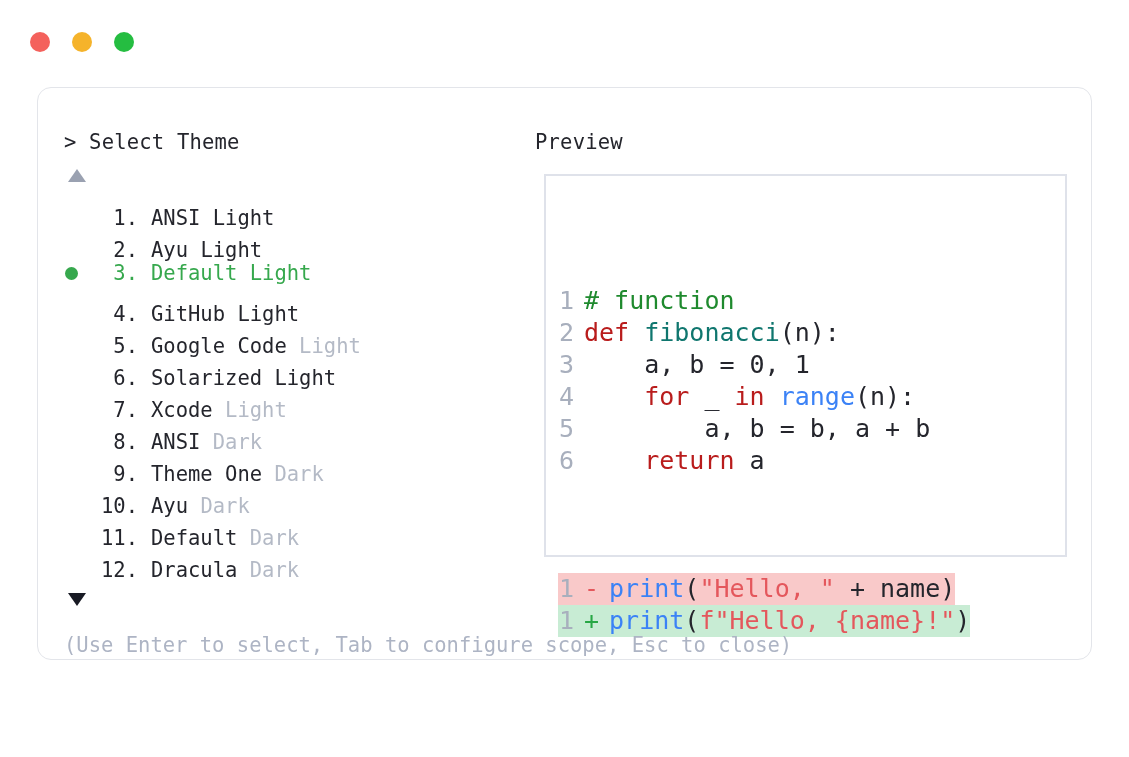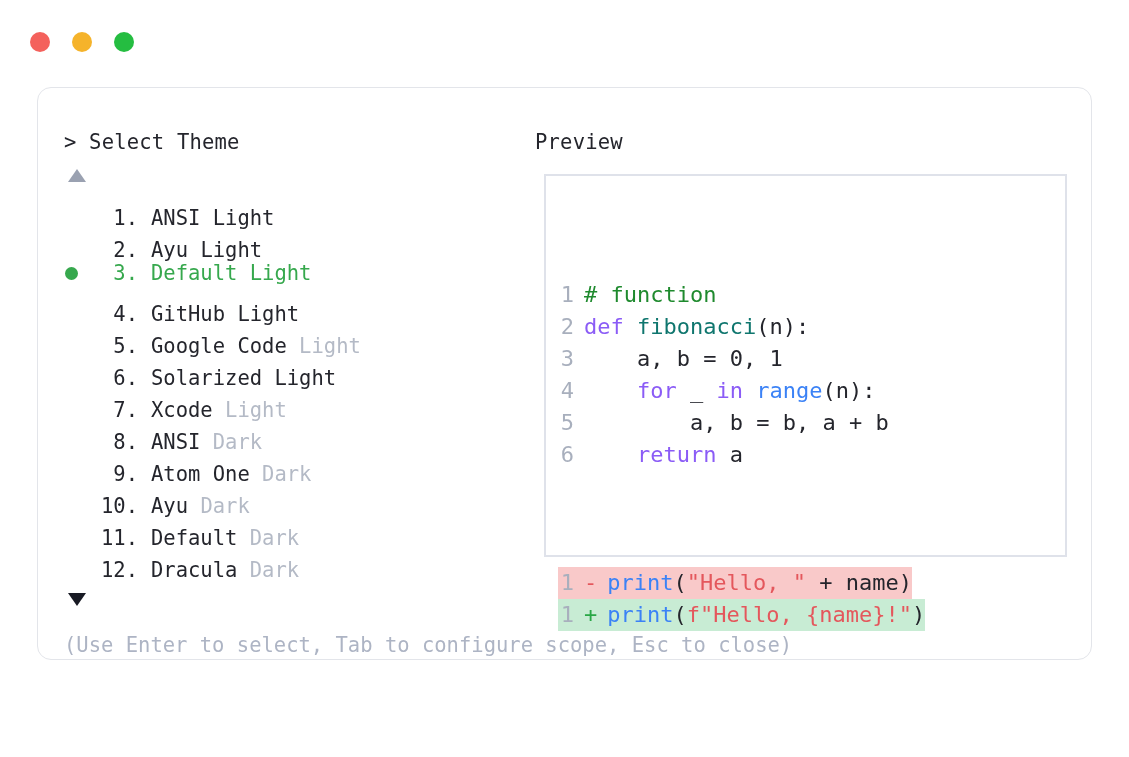--- a/index.html
+++ b/index.html
@@ -153,36 +153,36 @@
     width: 523px;
     height: 383px;
     box-sizing: border-box;
     border: 2px solid #dfe2ea;
     background: #ffffff;
   }
 
   .code {
     position: absolute;
     left: 12px;
-    top: 39px;
-    font-size: 22px;
+    top: 45px;
+    font-size: 25px;
     line-height: 32px;
     white-space: pre;
   }
   .code-line { height: 32px; white-space: pre; }
   .ln {
     display: inline-block;
     width: 16px;
     text-align: right;
     color: #a8afbd;
   }
   .gutter-gap { display: inline-block; width: 10px; }
 
   .tok-comment  { color: #1f8a2e; }
-  .tok-keyword  { color: #8b5cf6; }
+  .tok-keyword  { color: #b91c1c; }
   .tok-func     { color: #0f766e; }
   .tok-plain    { color: #24252c; }
   .tok-string   { color: #e4575c; }
   .tok-builtin  { color: #3b82f6; }
   .tok-marker-del { color: #e4575c; }
   .tok-marker-add { color: #28a745; }
 
   .diff-block { margin-top: 32px; }
   .diff-line  { height: 32px; white-space: pre; display: block; width: fit-content; }
   .diff-del   { background: #f9c9c9; }
@@ -205,21 +205,21 @@
       <div class="scroll-arrow arrow-up"></div>
       <ul class="theme-list" id="theme-list">
           <li class="theme-row"><span class="bullet-slot"></span><span class="row-index"> 1.</span><span class="row-dot-space"> </span><span class="row-name">ANSI</span><span> </span><span class="row-suffix">Light</span></li>
           <li class="theme-row"><span class="bullet-slot"></span><span class="row-index"> 2.</span><span class="row-dot-space"> </span><span class="row-name">Ayu</span><span> </span><span class="row-suffix">Light</span></li>
           <li class="theme-row selected"><span class="bullet-slot"><span class="bullet"></span></span><span class="row-index"> 3.</span><span class="row-dot-space"> </span><span class="row-name">Default</span><span> </span><span class="row-suffix">Light</span></li>
           <li class="theme-row"><span class="bullet-slot"></span><span class="row-index"> 4.</span><span class="row-dot-space"> </span><span class="row-name">GitHub</span><span> </span><span class="row-suffix">Light</span></li>
           <li class="theme-row"><span class="bullet-slot"></span><span class="row-index"> 5.</span><span class="row-dot-space"> </span><span class="row-name">Google Code</span><span> </span><span class="row-suffix muted">Light</span></li>
           <li class="theme-row"><span class="bullet-slot"></span><span class="row-index"> 6.</span><span class="row-dot-space"> </span><span class="row-name">Solarized</span><span> </span><span class="row-suffix">Light</span></li>
           <li class="theme-row"><span class="bullet-slot"></span><span class="row-index"> 7.</span><span class="row-dot-space"> </span><span class="row-name">Xcode</span><span> </span><span class="row-suffix muted">Light</span></li>
           <li class="theme-row"><span class="bullet-slot"></span><span class="row-index"> 8.</span><span class="row-dot-space"> </span><span class="row-name">ANSI</span><span> </span><span class="row-suffix muted">Dark</span></li>
-          <li class="theme-row"><span class="bullet-slot"></span><span class="row-index"> 9.</span><span class="row-dot-space"> </span><span class="row-name">Atom One</span><span> </span><span class="row-suffix muted">Dark</span></li>
+          <li class="theme-row"><span class="bullet-slot"></span><span class="row-index"> 9.</span><span class="row-dot-space"> </span><span class="row-name">Theme One</span><span> </span><span class="row-suffix muted">Dark</span></li>
           <li class="theme-row"><span class="bullet-slot"></span><span class="row-index">10.</span><span class="row-dot-space"> </span><span class="row-name">Ayu</span><span> </span><span class="row-suffix muted">Dark</span></li>
           <li class="theme-row"><span class="bullet-slot"></span><span class="row-index">11.</span><span class="row-dot-space"> </span><span class="row-name">Default</span><span> </span><span class="row-suffix muted">Dark</span></li>
           <li class="theme-row"><span class="bullet-slot"></span><span class="row-index">12.</span><span class="row-dot-space"> </span><span class="row-name">Dracula</span><span> </span><span class="row-suffix muted">Dark</span></li>
         </ul>
       <div class="scroll-arrow arrow-down"></div>
     </div>
 
     <div class="right-col">
       <div class="panel-heading">Preview</div>
       <div class="preview-box">

